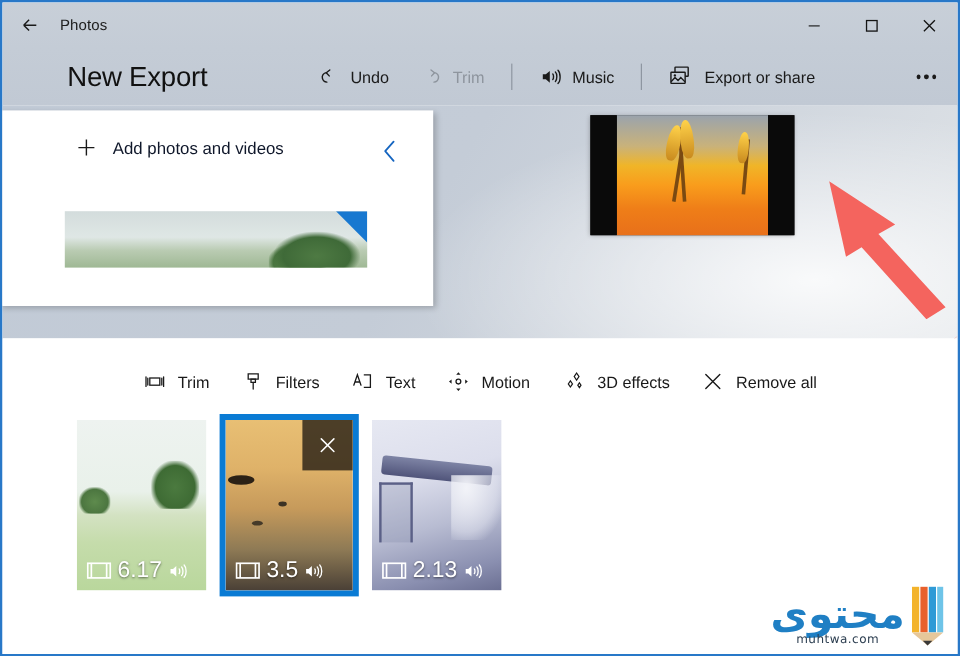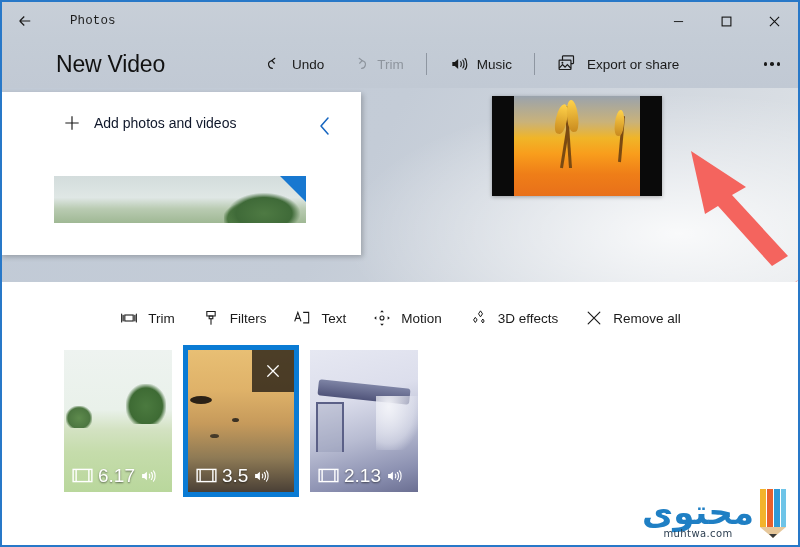--- a/index.html
+++ b/index.html
@@ -24,21 +24,21 @@
     background: linear-gradient(180deg, #c8cfd8 0%, #c4ccd6 100%);
     display: flex; align-items: center;
   }
   .back-btn {
     width: 46px; height: 38px;
     display: flex; align-items: center; justify-content: center;
     color: #1a1a1a;
   }
   .back-btn svg { width: 18px; height: 18px; }
   .app-name {
-    font-size: 12.5px; color: #1d1d1d; margin-left: 22px; letter-spacing: .1px; font-family: Liberation Mono, monospace;
+    font-size: 12.5px; color: #1d1d1d; margin-left: 2px; letter-spacing: .1px;
   }
   .win-controls {
     position: absolute; right: 0; top: 0; height: 38px;
     display: flex; align-items: center;
   }
   .win-btn {
     width: 48px; height: 38px;
     display: flex; align-items: center; justify-content: center;
     color: #141414;
   }
@@ -309,21 +309,21 @@
       </div>
       <div class="win-btn">
         <svg viewBox="0 0 12 12">
           <path d="M1 1L11 11M11 1L1 11" stroke="currentColor" stroke-width="1.2" fill="none"></path>
         </svg>
       </div>
     </div>
   </div>
 
   <div class="cmdbar">
-    <div class="project-title">New Video</div>
+    <div class="project-title">New Export</div>
 
     <div class="cmd-group">
 
       <div class="cmd-item">
         <svg width="19" height="19" viewBox="0 0 24 24" fill="none" stroke="currentColor" stroke-width="1.5" stroke-linecap="round">
           <path d="M9 7C5.5 7.5 4 10 4.6 12.8 5.1 15.2 7 16.8 9.3 17"></path>
           <path d="M12.4 4.2 8.7 7.1l3.1 3.3"></path>
         </svg>
         <span>Undo</span>
       </div>

